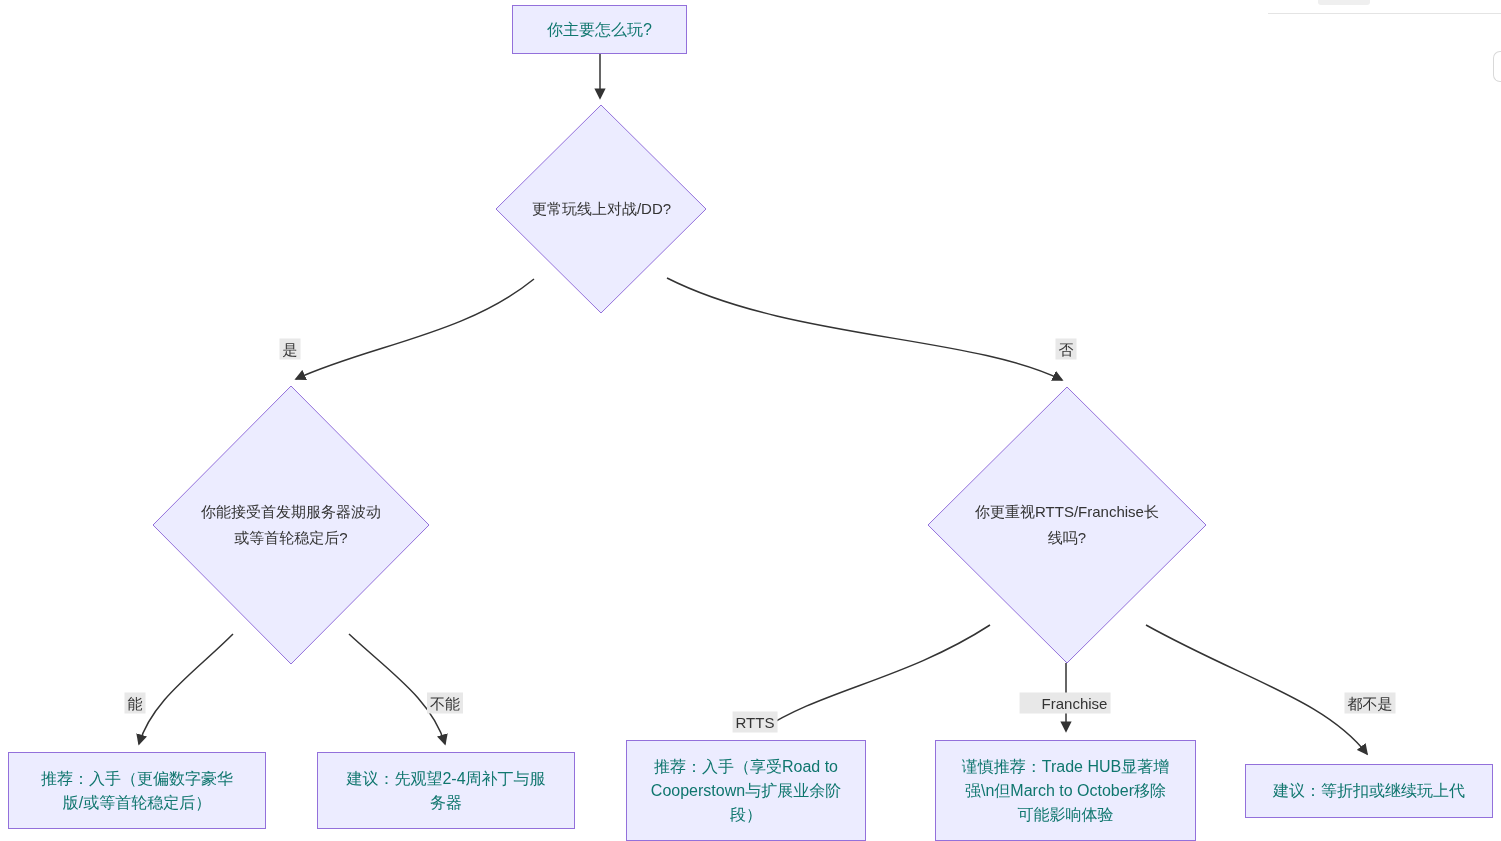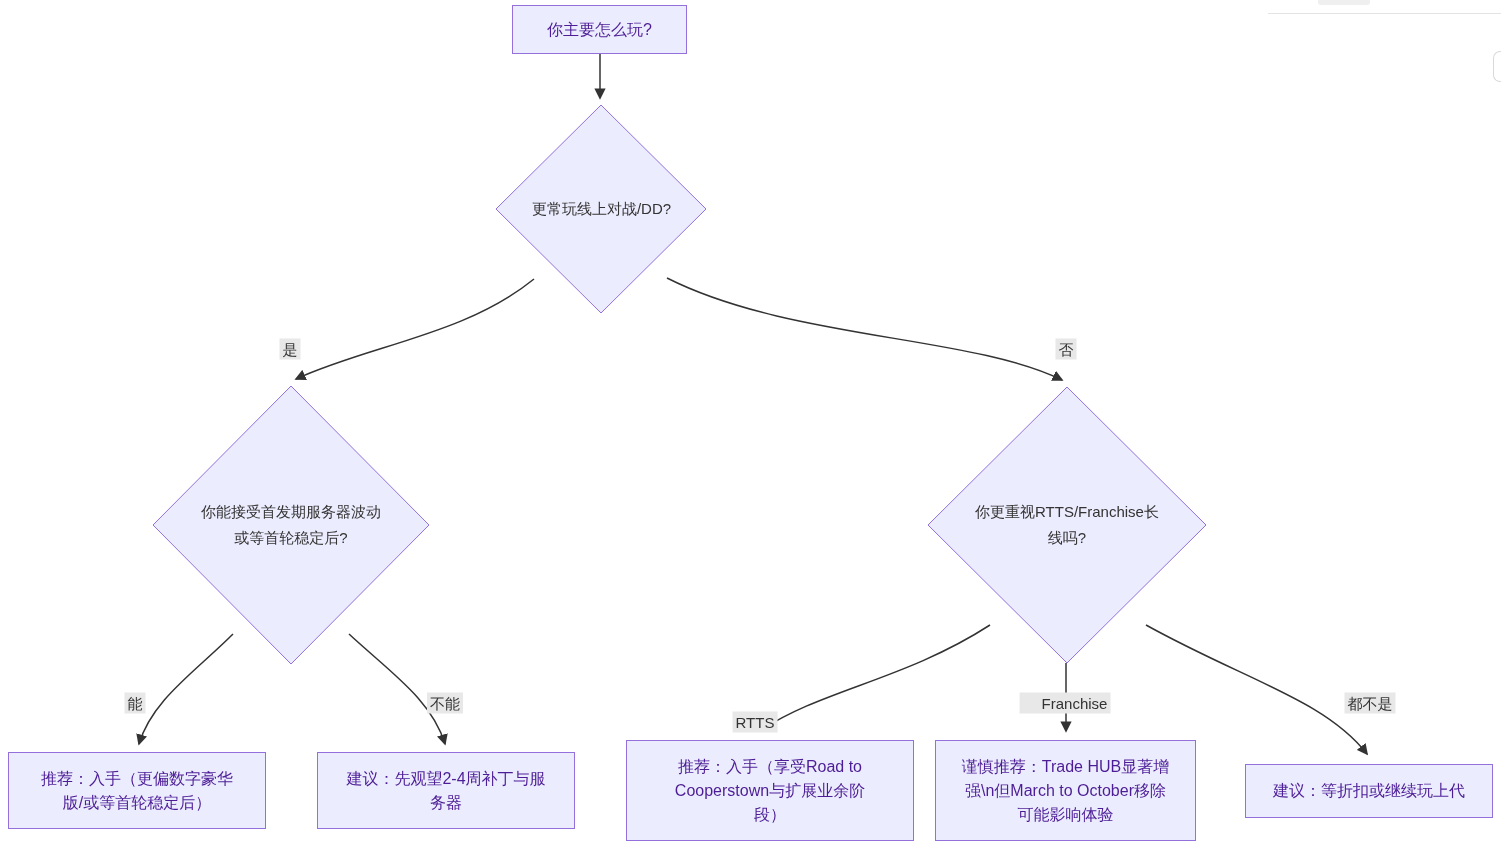--- a/index.html
+++ b/index.html
@@ -9,21 +9,21 @@
     background: #ffffff;
     font-family: "Liberation Sans", "DejaVu Sans", sans-serif;
     color: #333333;
   }
   #edge-layer { position: absolute; left: 0; top: 0; width: 1501px; height: 841px; }
   .node-rect {
     position: absolute; box-sizing: border-box;
     background: #ECECFF; border: 1px solid #9370DB;
     display: flex; align-items: center; justify-content: center;
     text-align: center; font-size: 16px; line-height: 24px;
-    white-space: pre-line; color: #4c1d95;
+    white-space: pre-line; color: #0f766e;
   }
   .diamond-text {
     position: absolute; display: flex; align-items: center; justify-content: center;
     text-align: center; font-size: 15px; line-height: 26px;
     white-space: pre-line; color: #333333; pointer-events: none;
   }
   .edge-label {
     position: absolute; transform: translate(-50%, -50%);
     background: #e8e8e8; color: #333333;
     font-size: 15px; line-height: 19px; padding: 1px 3px;
@@ -69,21 +69,21 @@
 </svg>
 
 <div class="node-rect" style="left:512px; top:5px; width:175px; height:49px;">你主要怎么玩?</div>
 
 <div class="node-rect" style="left:8px; top:752px; width:258px; height:77px;">推荐：入手（更偏数字豪华
 版/或等首轮稳定后）</div>
 
 <div class="node-rect" style="left:317px; top:752px; width:258px; height:77px;">建议：先观望2-4周补丁与服
 务器</div>
 
-<div class="node-rect" style="left:626px; top:740px; width:288px; height:101px;">推荐：入手（享受Road to
+<div class="node-rect" style="left:626px; top:740px; width:240px; height:101px;">推荐：入手（享受Road to
 Cooperstown与扩展业余阶
 段）</div>
 
 <div class="node-rect" style="left:935px; top:740px; width:261px; height:101px;">谨慎推荐：Trade HUB显著增
 强\n但March to October移除
 可能影响体验</div>
 
 <div class="node-rect" style="left:1245px; top:764px; width:248px; height:54px;">建议：等折扣或继续玩上代</div>
 
 <div class="diamond-text" style="left:497px; top:105px; width:209px; height:208px;">更常玩线上对战/DD?</div>

